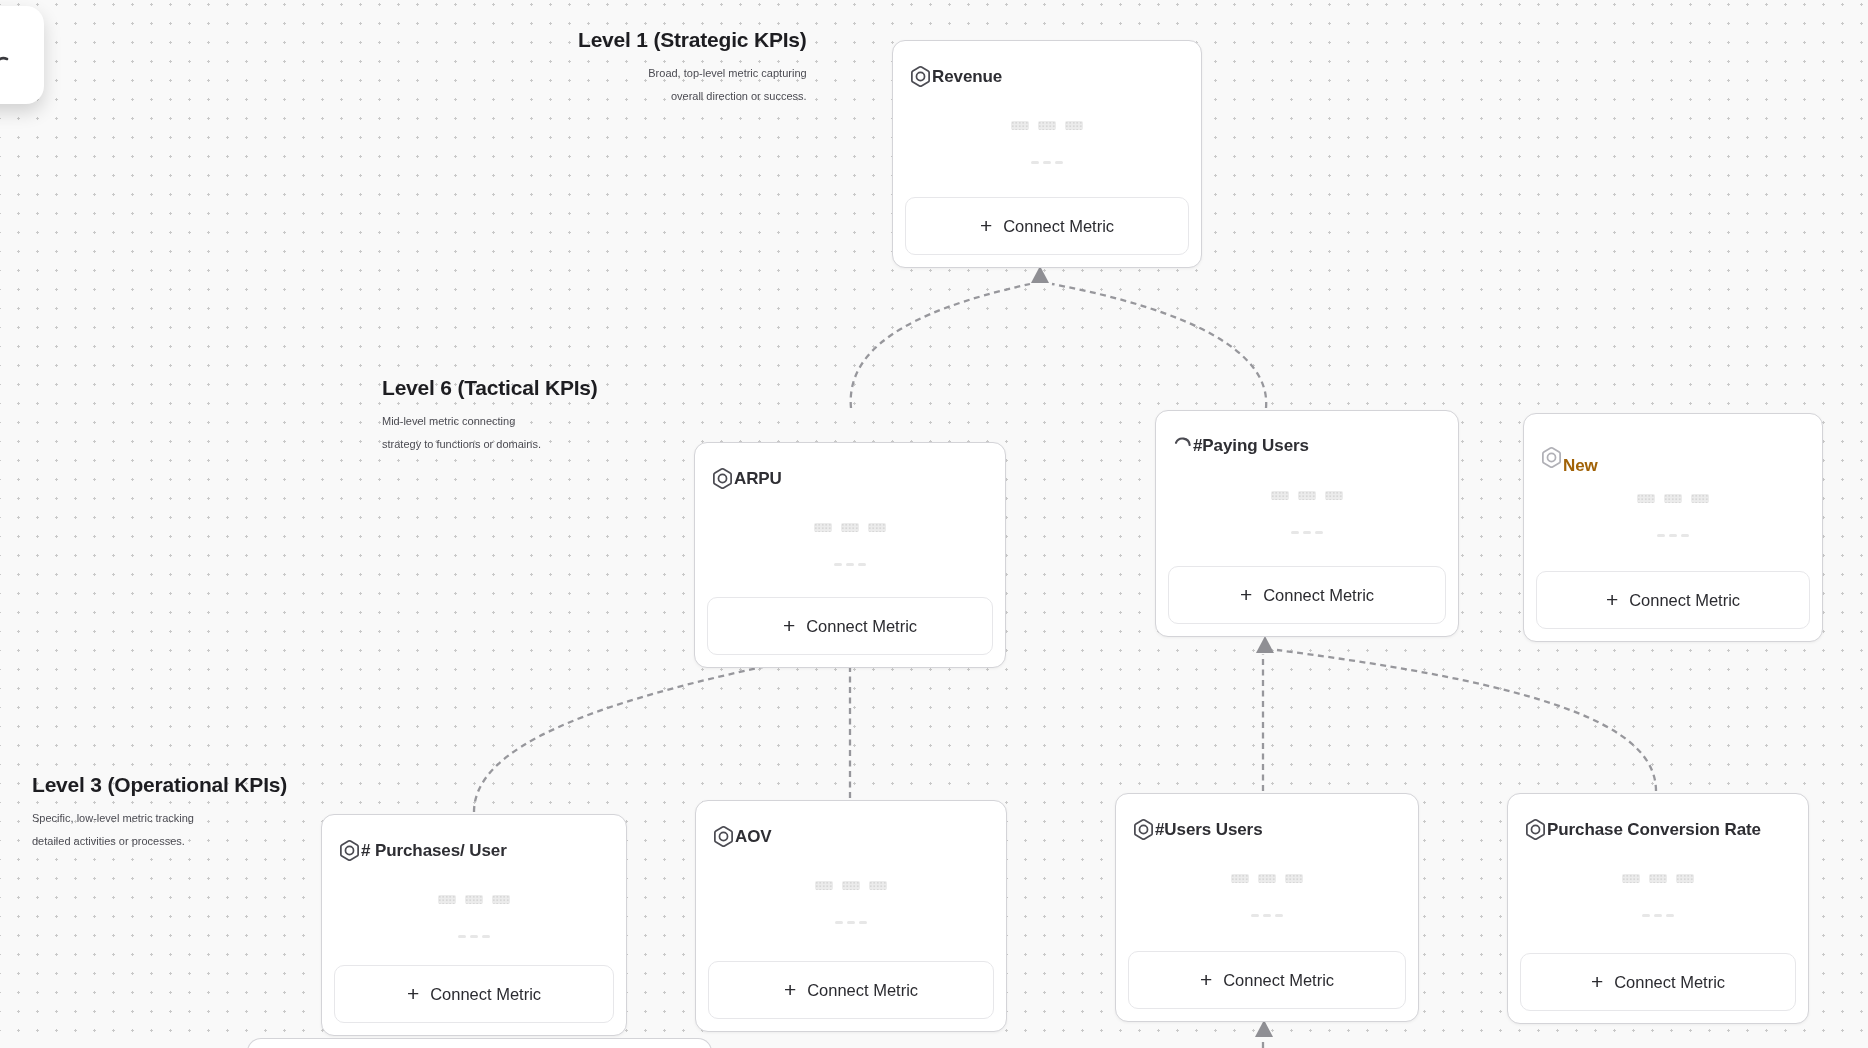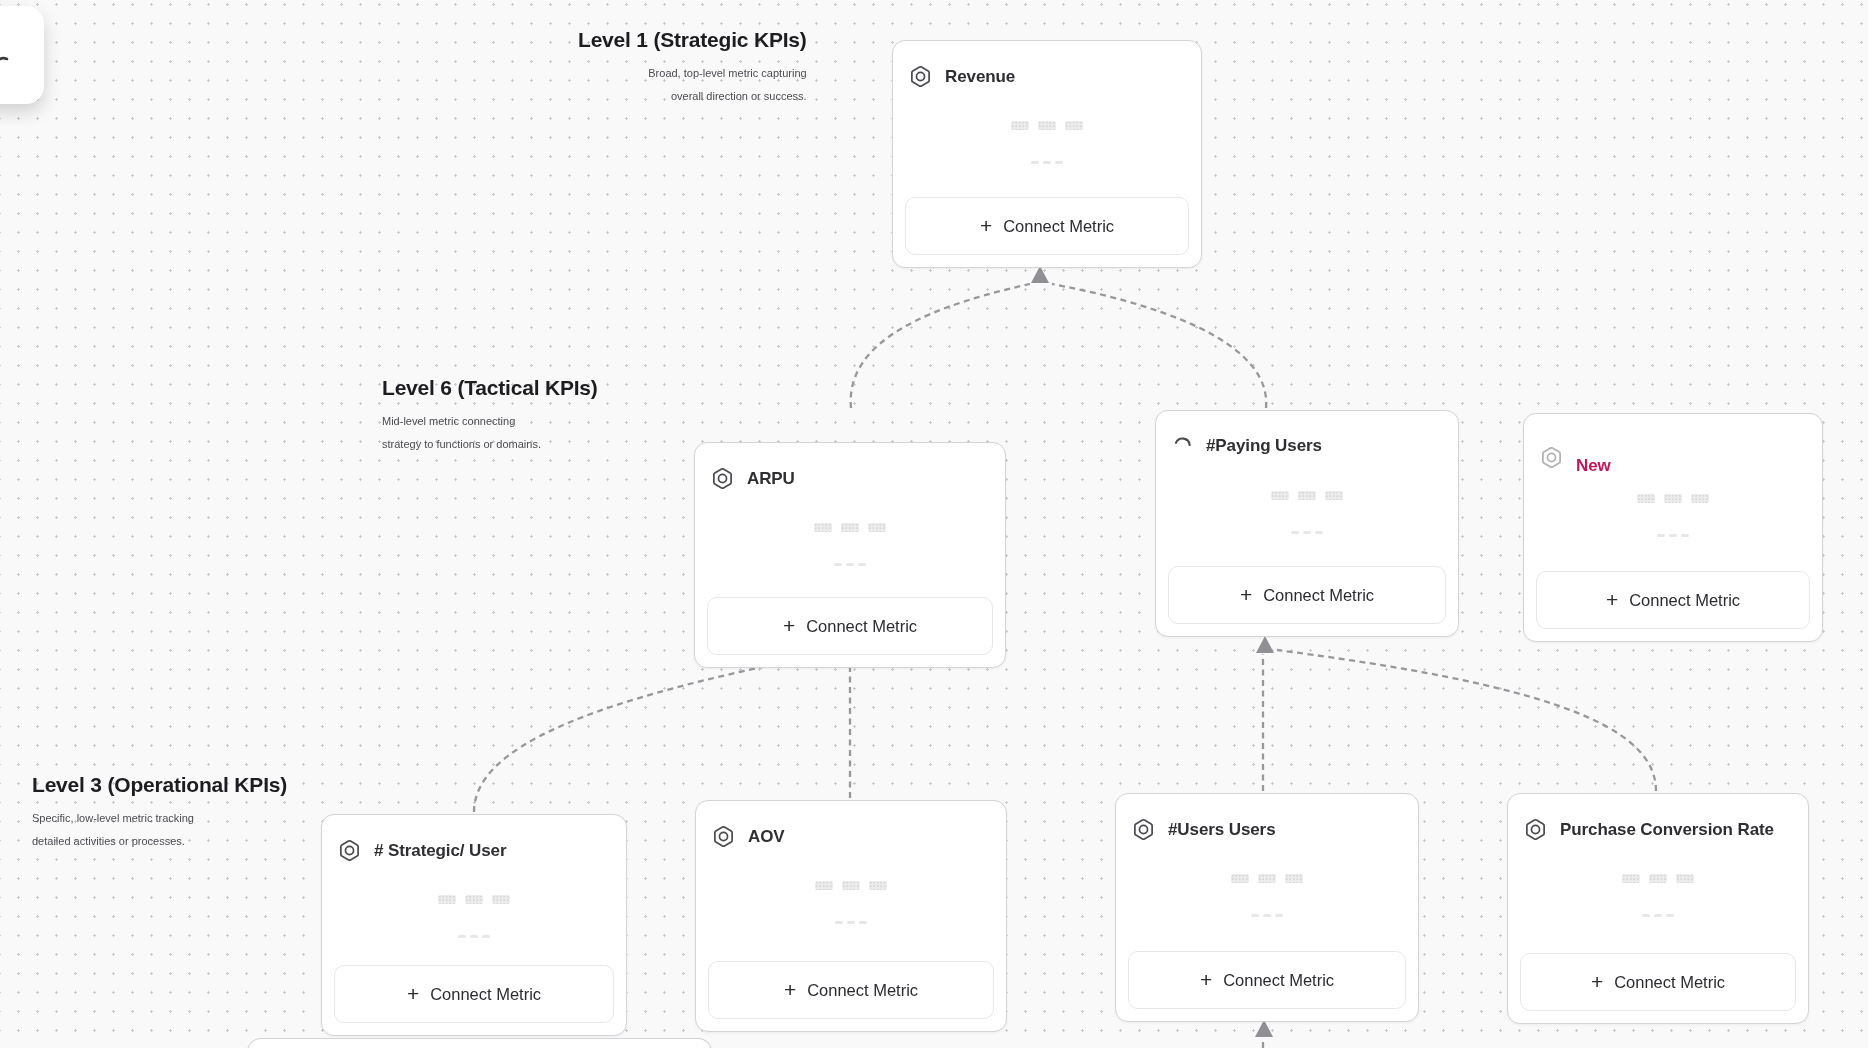--- a/index.html
+++ b/index.html
@@ -20,41 +20,41 @@
   
   #edges{position:absolute; left:0; top:0; width:1868px; height:1048px; pointer-events:none;}
   #edges path{fill:none; stroke:#97979c; stroke-width:2.3; stroke-dasharray:6 4.5; pointer-events:stroke;}
   #edges polygon{fill:#8f8f94;}
   
   .card{
     position:absolute; background:#ffffff;
     border:1.4px solid #d4d4d8; border-radius:13px;
     box-shadow:0 1px 3px rgba(0,0,0,0.05);
   }
-  .card-header{display:flex; align-items:center; gap:13px; padding:24px 18px 0 16px;}
+  .card-header{display:flex; align-items:center; padding:24px 18px 0 16px;}
   .card-title{font-size:17px; font-weight:600; color:#2e2e33; letter-spacing:-0.1px; white-space:nowrap;}
   .metric-icon{flex:0 0 auto; display:flex;}
   .skel-row1{position:absolute; top:80px; left:50%; transform:translateX(-50%); display:flex; gap:9px;}
   .skel-row1 i{
     display:block; width:18px; height:9px; border-radius:2px;
     background-color:#ececec;
     background-image:radial-gradient(#d7d7d7 0.8px, rgba(0,0,0,0) 1px);
     background-size:3.5px 3.5px;
   }
   .skel-row2{position:absolute; top:120px; left:50%; transform:translateX(-50%); display:flex; gap:4px;}
   .skel-row2 i{display:block; width:8px; height:3px; border-radius:1.5px; background:#e7e7e7;}
   .connect-btn{
     position:absolute; left:12px; right:12px; bottom:12px; height:56px;
     background:#ffffff; border:1.4px solid #e7e7ea; border-radius:10px;
     display:flex; align-items:center; justify-content:center; gap:11px;
     font-size:16.5px; font-weight:500; color:#2b2b30; cursor:pointer;
   }
   .plus{font-size:21px; font-weight:400; line-height:1; margin-top:-2px; color:#2b2b30;}
   
-  .card.placeholder .card-title{color:#be185d;margin-top:18px;}
+  .card.placeholder .card-title{color:#a16207;margin-top:18px;}
   
   #card-revenue{left:892px; top:40px;  width:308px; height:226px;}
   #card-arpu   {left:694px; top:410px; width:310px; height:224px;margin-top:32px;}
   #card-paying {left:1115px;top:410px; width:302px; height:225px;margin-left:40px;}
   #card-new    {left:1523px;top:413px; width:298px; height:227px;}
   #card-purch  {left:321px; top:814px; width:304px; height:220px;}
   #card-aov    {left:695px; top:800px; width:310px; height:230px;}
   #card-active {left:1115px;top:793px; width:302px; height:227px;}
   #card-pcr    {left:1507px;top:793px; width:300px; height:229px;}
   
@@ -218,21 +218,21 @@
   </div>
 
   <div class="card" id="card-purch">
     <div class="card-header">
       <span class="metric-icon">
         <svg width="23" height="23" viewBox="0 0 24 24" fill="none" stroke="#4b4b52" stroke-width="1.8">
           <path d="M21 16.05V7.95a2 2 0 0 0-1-1.73l-7-4.05a2 2 0 0 0-2 0l-7 4.05a2 2 0 0 0-1 1.73v8.1a2 2 0 0 0 1 1.73l7 4.05a2 2 0 0 0 2 0l7-4.05a2 2 0 0 0 1-1.73z"></path>
           <circle cx="12" cy="12" r="4.2"></circle>
         </svg>
       </span>
-      <span class="card-title"># Strategic/ User</span>
+      <span class="card-title"># Purchases/ User</span>
     </div>
     <div class="skel-row1">
         <i></i>
         <i></i>
         <i></i>
       </div>
     <div class="skel-row2">
         <i></i>
         <i></i>
         <i></i>

